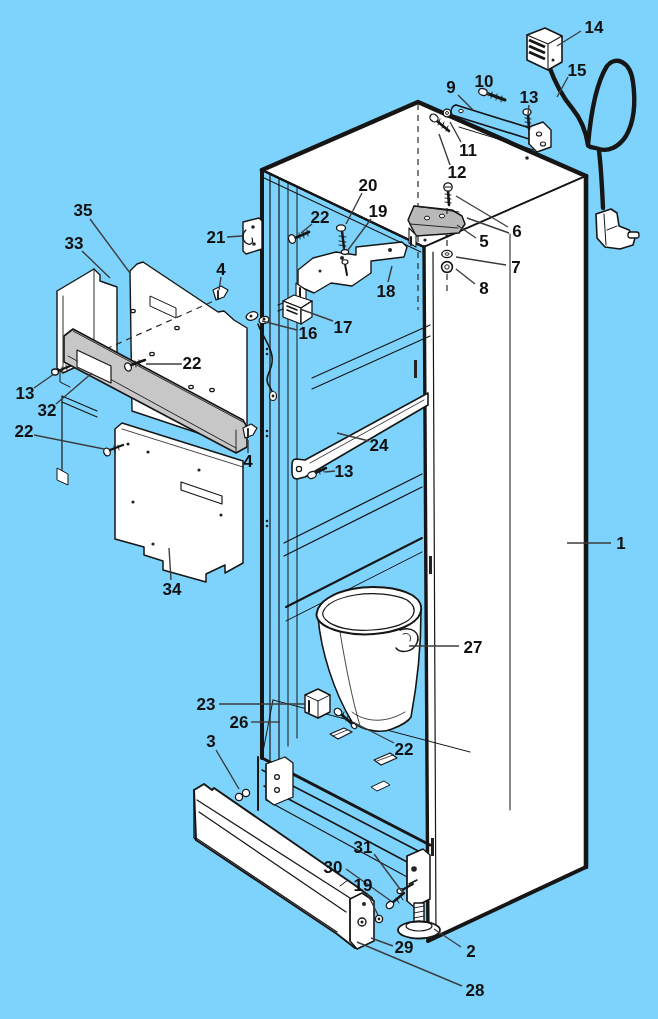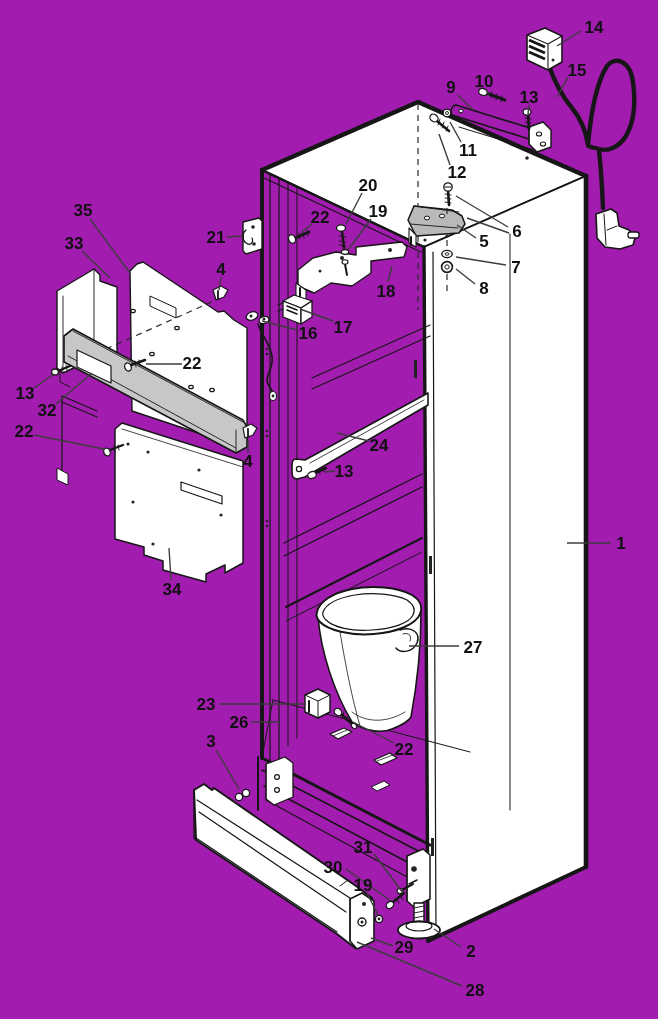--- a/index.html
+++ b/index.html
@@ -1,16 +1,16 @@
 <!DOCTYPE html>
 <html><head>
 <meta charset="utf-8">
 <style>
   html,body{margin:0;padding:0;background:#e8e8e8;}
-  .stage{position:relative;width:658px;height:1019px;background:#a21caf;overflow:hidden;
+  .stage{position:relative;width:658px;height:1019px;background:#7dd3fc;overflow:hidden;
          font-family:"Liberation Sans",sans-serif;text-decoration:underline;}
   svg{position:absolute;left:0;top:0;}
   .ln{stroke:#161616;fill:none;stroke-linecap:round;stroke-linejoin:round;}
   .fw{fill:#ffffff;stroke:#161616;stroke-linejoin:round;}
   .leader{stroke:#3d3d3d;stroke-width:1.4;}
   .part-label{font:bold 17px "Liberation Sans",sans-serif;fill:#101010;
               text-anchor:middle;dominant-baseline:central;}
   .dash{stroke:#2a2a2a;stroke-width:1.2;fill:none;stroke-dasharray:6 5;}
 </style>
 </head>

